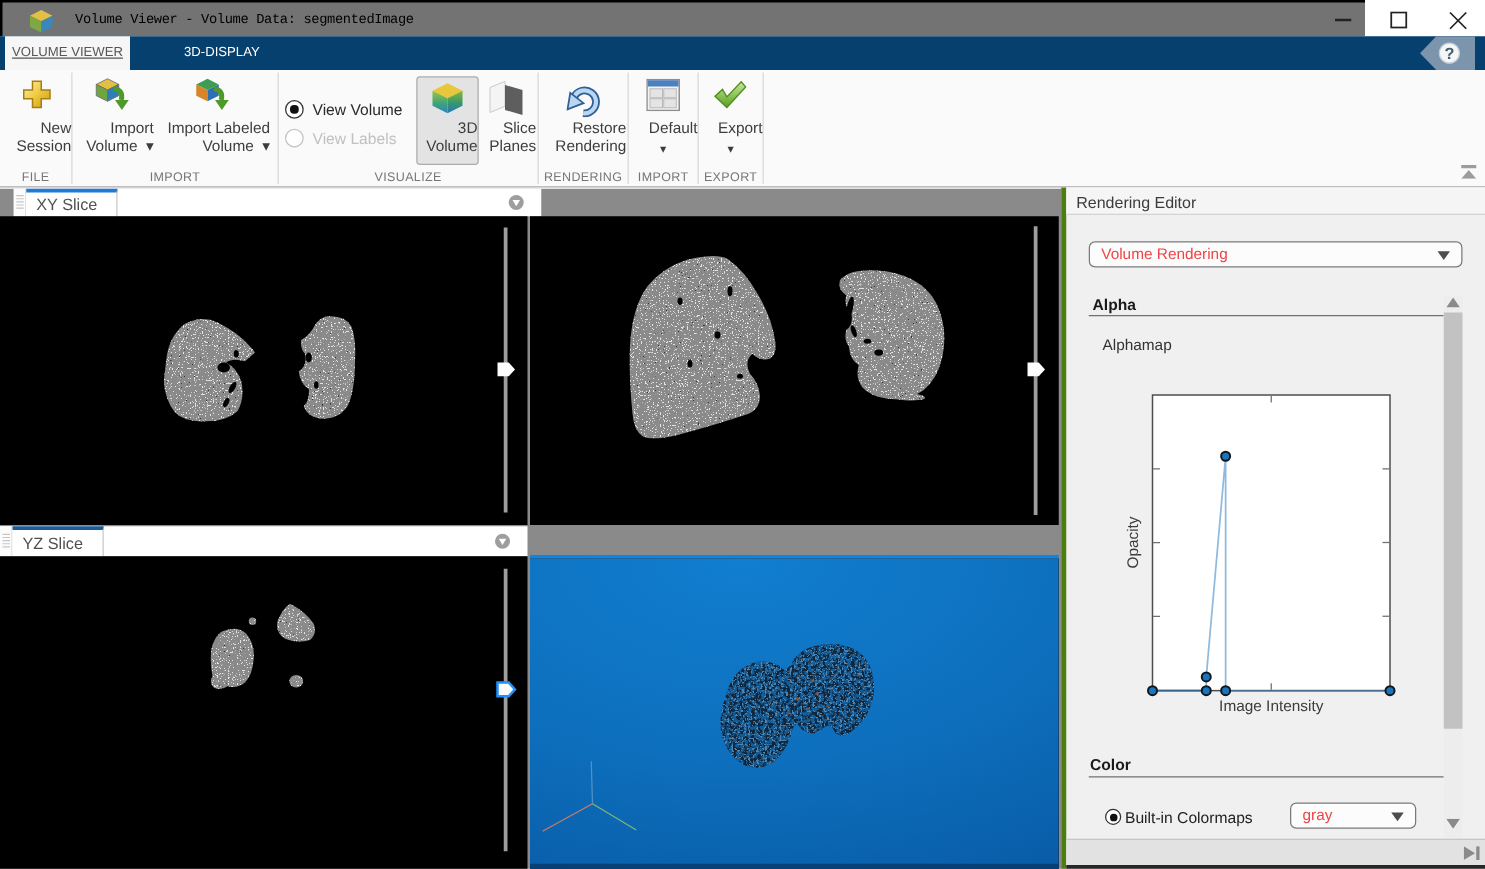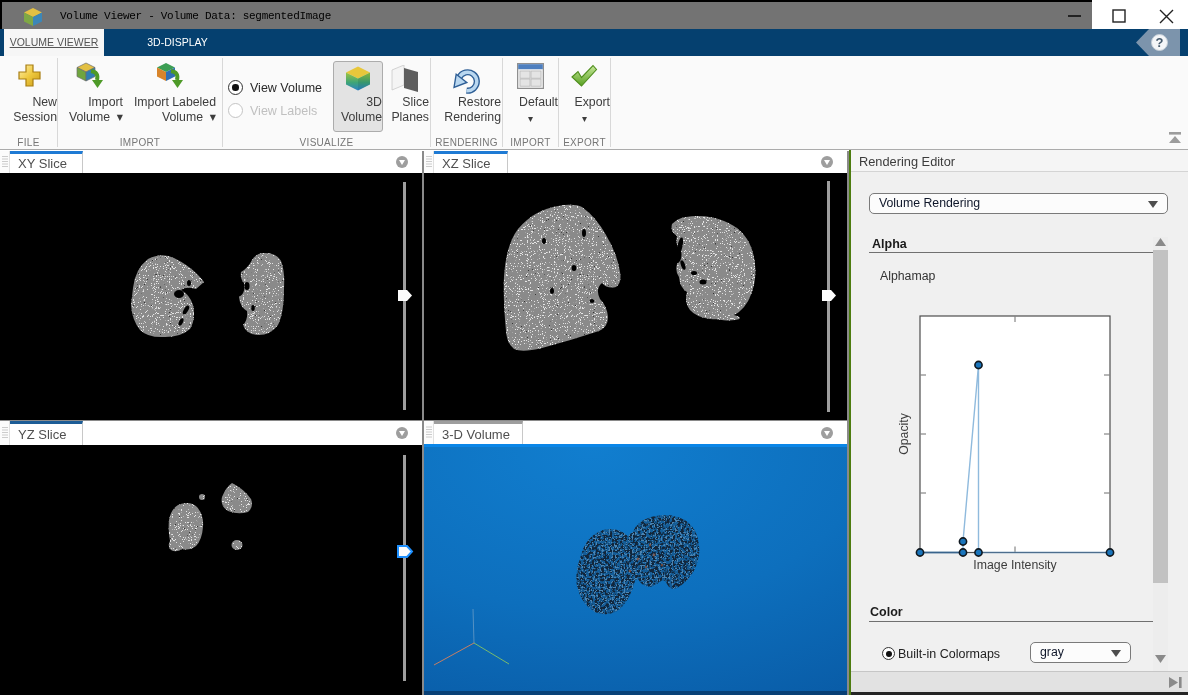--- a/index.html
+++ b/index.html
@@ -28,23 +28,23 @@
 
 #main { left:0; top:151px; width:1188px; height:544px; background:#8A8A8A; }
 .phead { position:absolute; background:#FFFFFF; }
 .grip { position:absolute; left:0; top:0; width:10px; height:100%; background:#FCFCFC; border-right:1px solid #E0E0E0; }
 .ptab { position:absolute; left:10px; top:0; height:100%; background:#FFF; border-right:1px solid #C8C8C8; font-size:13px; color:#4F4F4F; padding-left:8px; display:flex; align-items:center; }
 .pcontent { position:absolute; background:#000; }
 .opt { position:absolute; width:12px; height:12px; border-radius:50%; background:#9E9E9E; }
 .opt:after { content:""; position:absolute; left:2.7px; top:4px; width:0; height:0; border-left:3.4px solid transparent; border-right:3.4px solid transparent; border-top:5px solid #FFFFFF; }
 
 
-#editor { left:849px; top:150px; width:339px; height:545px; background:#F0F0F0; border-left:2px solid #4d7c0f; }
+#editor { left:849px; top:150px; width:339px; height:545px; background:#F0F0F0; border-left:4px solid #4d7c0f; }
 #ed-title { left:0; top:0; width:339px; height:22px; background:#F5F5F5; border-bottom:1px solid #D4D4D4; font-size:12.8px; color:#3C3C3C; padding:4px 0 0 8px; }
-.combo { position:absolute; background:#FCFCFC; border:1px solid #7A7A7A; border-radius:5px; font-size:12.3px; color:#0f172a; }
+.combo { position:absolute; background:#FCFCFC; border:1px solid #7A7A7A; border-radius:5px; font-size:12.3px; color:#ef4444; }
 .combo .ar { position:absolute; right:9px; top:50%; margin-top:-3px; width:0; height:0; border-left:5.5px solid transparent; border-right:5.5px solid transparent; border-top:7px solid #4D4D4D; }
 .seclbl { position:absolute; font-weight:bold; font-size:12.5px; color:#1A1A1A; }
 .secline { position:absolute; height:1px; background:#707070; }
 </style>
 </head>
 <body>
 <div id="win">
 
   <div id="titlebar" class="abs">
     <svg class="abs" style="left:20px; top:5px;" width="22" height="20" viewBox="0 0 22 20">
@@ -178,21 +178,21 @@
     <div class="rsec" style="left:559px; width:51px;">EXPORT</div>
 
     <svg class="ricon" style="left:1168px; top:76px;" width="14" height="11" viewBox="0 0 14 11">
       <rect x="1" y="0" width="12" height="2.6" fill="#9C9C9C"></rect>
       <polygon points="7,4 13,11 1,11" fill="#9C9C9C"></polygon>
     </svg>
   </div>
 
   <div id="main" class="abs"></div>
 
-  <div class="phead abs" style="left:0; top:151px; width:422px; height:22px;">
+  <div class="phead abs" style="left:11px; top:151px; width:422px; height:22px;">
     <div class="grip"><svg width="10" height="22">
           <g stroke="#C6C6C6" stroke-width="0.9">
             <line x1="2" y1="5.5" x2="8" y2="5.5"></line>
             <line x1="2" y1="8" x2="8" y2="8"></line>
             <line x1="2" y1="10.5" x2="8" y2="10.5"></line>
             <line x1="2" y1="13" x2="8" y2="13"></line>
             <line x1="2" y1="15.5" x2="8" y2="15.5"></line>
           </g>
         </svg></div>
     <div class="ptab" style="width:73px; border-top:3px solid #1E7AD4;">XY Slice</div>
@@ -225,33 +225,20 @@
         <ellipse cx="181" cy="149" rx="2" ry="4" transform="rotate(25 181 149)"></ellipse>
         <ellipse cx="189" cy="110" rx="2" ry="3"></ellipse>
         <ellipse cx="247" cy="113" rx="2.5" ry="4"></ellipse>
         <ellipse cx="253" cy="135" rx="1.8" ry="3"></ellipse>
       </g>
       <rect x="403" y="9" width="3" height="228" fill="#9E9E9E"></rect>
       <polygon points="398,117 407,117 412,122.5 407,128 398,128" fill="#FCFCFC"></polygon>
     </svg>
   </div>
 
-  <div class="phead abs" style="left:424px; top:151px; width:423px; height:22px;">
-    <div class="grip"><svg width="10" height="22">
-          <g stroke="#C6C6C6" stroke-width="0.9">
-            <line x1="2" y1="5.5" x2="8" y2="5.5"></line>
-            <line x1="2" y1="8" x2="8" y2="8"></line>
-            <line x1="2" y1="10.5" x2="8" y2="10.5"></line>
-            <line x1="2" y1="13" x2="8" y2="13"></line>
-            <line x1="2" y1="15.5" x2="8" y2="15.5"></line>
-          </g>
-        </svg></div>
-    <div class="ptab" style="width:74px; border-top:3px solid #1E7AD4;">XZ Slice</div>
-    <div class="opt" style="left:397px; top:4.5px;"></div>
-  </div>
   <div class="pcontent abs" style="left:424px; top:173px; width:423px; height:247px;" id="xz-c">
     <svg width="423" height="247" viewBox="0 0 423 247">
       <defs>
         <clipPath id="cpxz">
           <path d="M158,34 Q172,44 182,62 Q193,80 196,99 Q198,110 192,114 Q183,116 178,110 Q171,116 176,126 Q183,133 184,144 Q184,154 175,158 Q148,167 118,175 Q98,180 90,176 Q83,171 82,158 Q79,128 80,103 Q82,72 94,56 Q110,37 134,33 Q150,30 158,34 Z"></path>
           <path d="M262,44 Q282,41 300,48 Q320,56 327,74 Q334,92 330,112 Q326,130 315,139 Q302,148 286,146 Q272,144 266,137 Q260,129 263,119 Q256,115 255,104 Q251,99 253,91 Q259,87 257,77 Q251,73 253,63 Q246,59 248,51 Q254,45 262,44 Z"></path>
           <ellipse cx="300" cy="144" rx="16" ry="3.2" transform="rotate(4 300 144)"></ellipse>
         </clipPath>
       </defs>
       <g clip-path="url(#cpxz)">
@@ -301,33 +288,20 @@
       <g clip-path="url(#cpyz)">
         <rect x="160" y="30" width="100" height="80" fill="#8A8A8A"></rect>
         <rect x="160" y="30" width="100" height="80" filter="url(#fw)"></rect>
         <rect x="160" y="30" width="100" height="80" filter="url(#fb)"></rect>
       </g>
       <rect x="403" y="10" width="3" height="226" fill="#9E9E9E"></rect>
       <polygon points="398,101 407,101 412,106.5 407,112 398,112" fill="#FCFCFC" stroke="#1E90FF" stroke-width="2"></polygon>
     </svg>
   </div>
 
-  <div class="phead abs" style="left:424px; top:421px; width:423px; height:23px;">
-    <div class="grip"><svg width="10" height="23">
-          <g stroke="#C6C6C6" stroke-width="0.9">
-            <line x1="2" y1="6" x2="8" y2="6"></line>
-            <line x1="2" y1="8.5" x2="8" y2="8.5"></line>
-            <line x1="2" y1="11" x2="8" y2="11"></line>
-            <line x1="2" y1="13.5" x2="8" y2="13.5"></line>
-            <line x1="2" y1="16" x2="8" y2="16"></line>
-          </g>
-        </svg></div>
-    <div class="ptab" style="width:89px; border-top:3.5px solid #9E9E9E;">3-D Volume</div>
-    <div class="opt" style="left:397px; top:6px;"></div>
-  </div>
   <div class="abs" style="left:424px; top:444px; width:423px; height:2.5px; background:#0A86E8;"></div>
   <div class="pcontent abs" style="left:424px; top:446.5px; width:423px; height:248.5px;" id="v3d-c">
     <svg width="423" height="249" viewBox="0 0 423 249">
       <defs>
         <radialGradient id="bg3d" cx="0.40" cy="0.0" r="1.45">
           <stop offset="0" stop-color="#117ECF"></stop>
           <stop offset="0.45" stop-color="#0D6FBD"></stop>
           <stop offset="1" stop-color="#07519A"></stop>
         </radialGradient>
         <filter id="fn3" x="-5%" y="-5%" width="110%" height="110%" color-interpolation-filters="sRGB">

